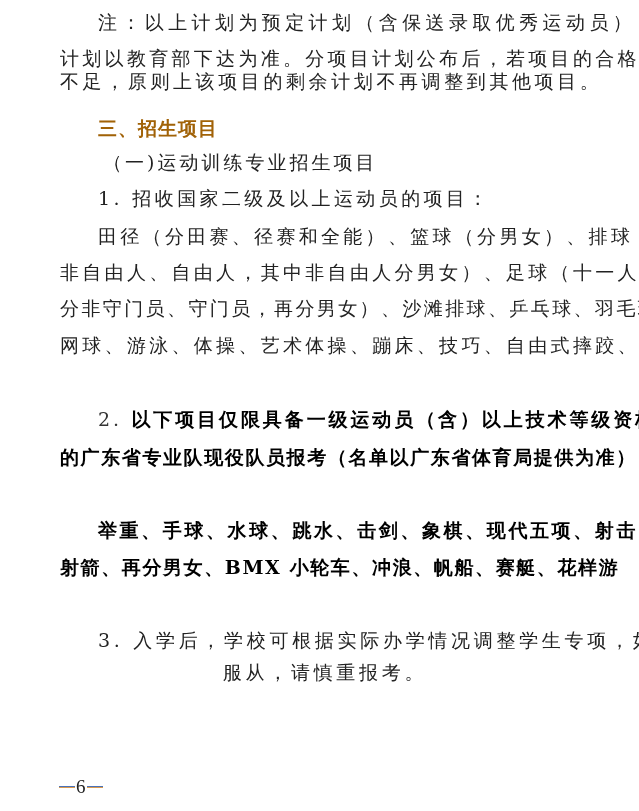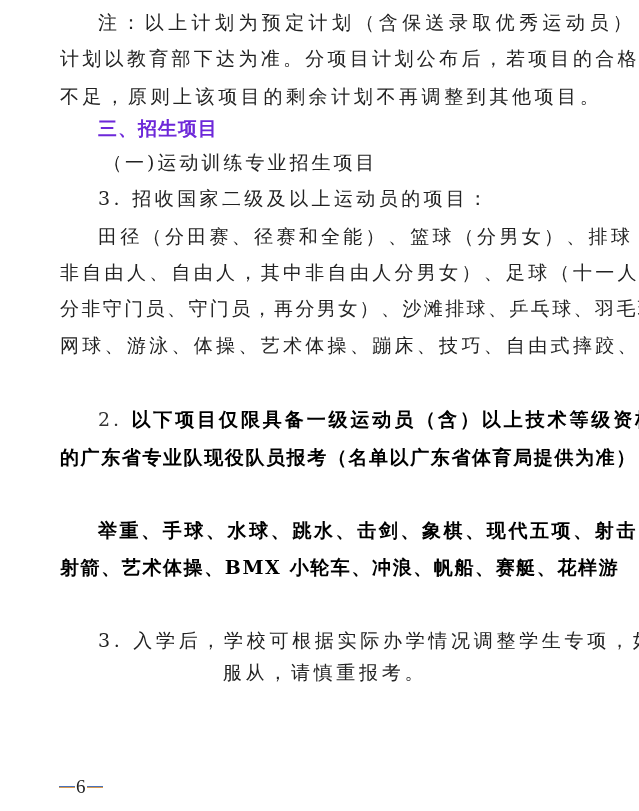--- a/index.html
+++ b/index.html
@@ -33,21 +33,21 @@
       letter-spacing: 4.4px;
       color: #222222;
     }
     .line.indent { left: 98px; width: 492px; }
     .line.indent-sub { left: 103px; }
     .line.heading {
       font-family: "DejaVu Sans", "Liberation Sans", sans-serif;
       font-weight: bold;
       font-size: 19px;
       letter-spacing: 1px;
-      color: #6d28d9;
+      color: #a16207;
     }
     .line.bold {
       font-weight: bold;
       color: #000000;
       letter-spacing: 2.6px;
     }
     .line.bold .num {
       font-weight: normal;
       color: #333333;
     }
@@ -71,37 +71,37 @@
       margin: 0 1px;
     }
   </style>
 </head>
 <body>
 
 <div class="page">
 
   <div class="line indent" style="top:9px;">注：以上计划为预定计划（含保送录取优秀运动员），正式</div>
   <div class="line" style="top:45px; letter-spacing:3.3px;">计划以教育部下达为准。分项目计划公布后，若项目的合格生源</div>
-  <div class="line" style="top:83px; letter-spacing:3.6px;">不足，原则上该项目的剩余计划不再调整到其他项目。</div>
+  <div class="line" style="top:68px; letter-spacing:3.6px;">不足，原则上该项目的剩余计划不再调整到其他项目。</div>
 
   <div class="line indent heading" style="top:115px;">三、招生项目</div>
 
   <div class="line indent-sub" style="top:149px; letter-spacing:3px;">（一)运动训练专业招生项目</div>
 
-  <div class="line indent" style="top:185px; letter-spacing:3.4px;">3. 招收国家二级及以上运动员的项目：</div>
+  <div class="line indent" style="top:185px; letter-spacing:3.4px;">1. 招收国家二级及以上运动员的项目：</div>
   <div class="line indent" style="top:223px; letter-spacing:3.3px;">田径（分田赛、径赛和全能）、篮球（分男女）、排球（分</div>
   <div class="line" style="top:259px; letter-spacing:3.3px;">非自由人、自由人，其中非自由人分男女）、足球（十一人制，</div>
   <div class="line" style="top:295px; letter-spacing:2.4px;">分非守门员、守门员，再分男女）、沙滩排球、乒乓球、羽毛球、</div>
   <div class="line" style="top:332px; letter-spacing:3.3px;">网球、游泳、体操、艺术体操、蹦床、技巧、自由式摔跤、古典</div>
 
   <div class="line indent bold" style="top:406px; letter-spacing:2.9px;"><span class="num">2.</span> <span>以下项目仅限具备一级运动员（含）以上技术等级资格</span></div>
   <div class="line bold" style="top:444px; letter-spacing:1.6px;">的广东省专业队现役队员报考（名单以广东省体育局提供为准），</div>
 
   <div class="line indent bold" style="top:517px; letter-spacing:2.6px;">举重、手球、水球、跳水、击剑、象棋、现代五项、射击、</div>
-  <div class="line bold" style="top:554px; letter-spacing:1.6px;">射箭、艺术体操、BMX 小轮车、冲浪、帆船、赛艇、花样游</div>
+  <div class="line bold" style="top:554px; letter-spacing:1.6px;">射箭、再分男女、BMX 小轮车、冲浪、帆船、赛艇、花样游</div>
 
   <div class="line indent" style="top:627px; letter-spacing:3.7px;">3. 入学后，学校可根据实际办学情况调整学生专项，如不</div>
   <div class="line" style="top:659px; letter-spacing:3.7px;text-align:center;">服从，请慎重报考。</div>
 
   <div class="footer">
     <span class="dash"></span>
     <span>6</span>
     <span class="dash"></span>
   </div>
 

